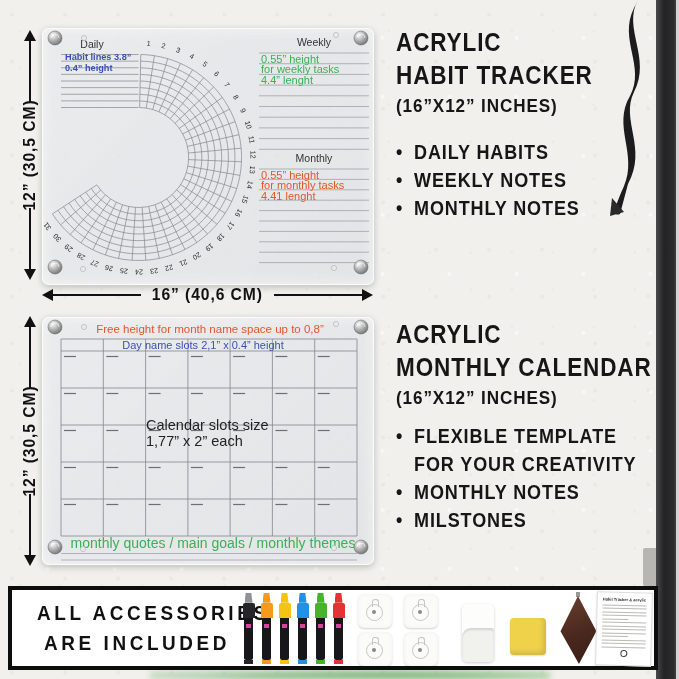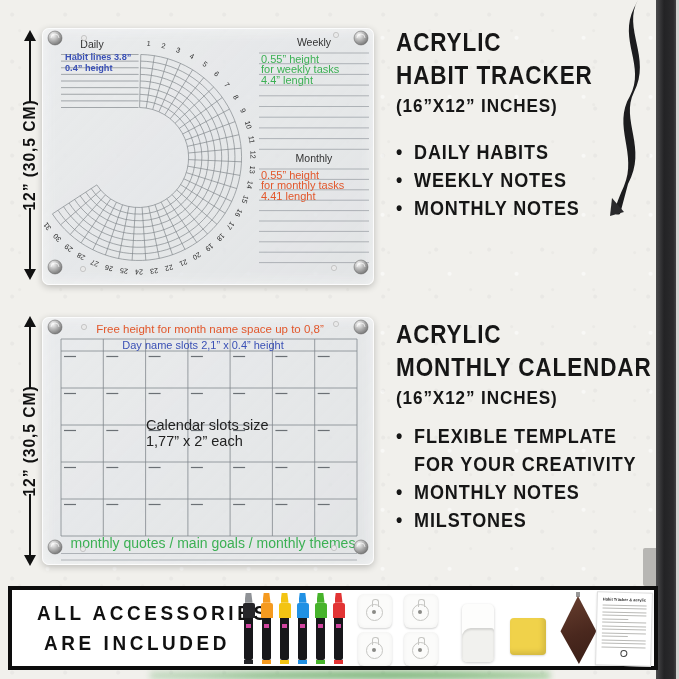--- a/index.html
+++ b/index.html
@@ -244,20 +244,27 @@
         <path d="M8,238 A4,4 0 0 1 16,238" fill="none" stroke="#ffffff" stroke-width="1" opacity="0.6"></path>
         <circle cx="318" cy="238" r="7" fill="url(#screwGrad255)" stroke="#5f5f5f" stroke-width="0.5"></circle>
         <path d="M314,238 A4,4 0 0 1 322,238" fill="none" stroke="#ffffff" stroke-width="1" opacity="0.6"></path>
         <circle cx="41" cy="9" r="2.6" fill="#e9e9e9" stroke="#bcbcbc" stroke-width="0.8"></circle>
         <circle cx="293" cy="6" r="2.6" fill="#e9e9e9" stroke="#bcbcbc" stroke-width="0.8"></circle>
         <circle cx="40" cy="240" r="2.6" fill="#e9e9e9" stroke="#bcbcbc" stroke-width="0.8"></circle>
         <circle cx="291" cy="239" r="2.6" fill="#e9e9e9" stroke="#bcbcbc" stroke-width="0.8"></circle>
       </svg>
   </div>
 
+  <div class="dim-h" style="left:42px;top:286px;width:331px;height:18px;">
+    <div class="tri left"></div>
+    <div class="hseg"></div>
+    <div class="hlabel">16” (40,6 CM)</div>
+    <div class="hseg"></div>
+    <div class="tri right"></div>
+  </div>
 
   <div class="dim-v" style="left:17px;top:316px;height:250px;">
     <div class="tri up"></div>
     <div class="seg" style="top:10px;height:62px;"></div>
     <div class="vlabel">12” (30,5 CM)</div>
     <div class="seg" style="bottom:10px;height:62px;"></div>
     <div class="tri down"></div>
   </div>
 
   <div class="board" style="left:42px;top:317px;width:330px;height:246px;">

